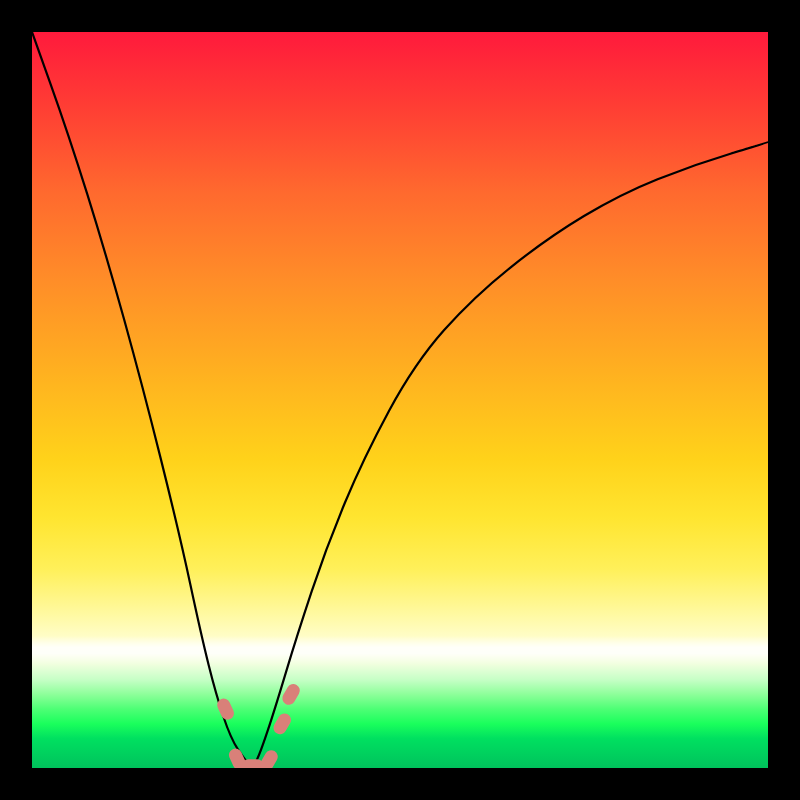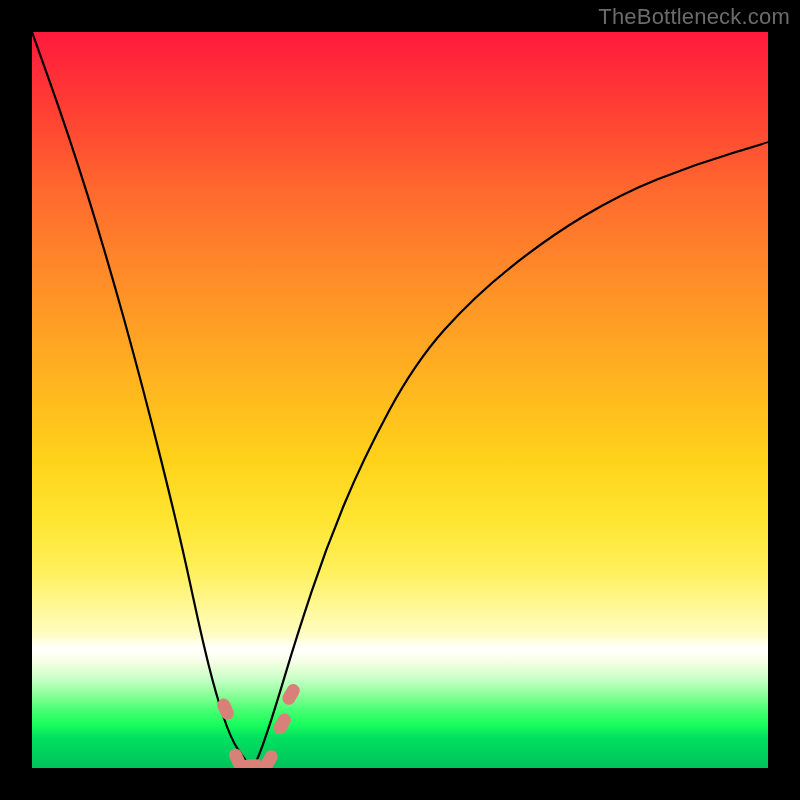--- a/index.html
+++ b/index.html
@@ -76,21 +76,20 @@
     font-size: 22px;
     letter-spacing: 0.2px;
     user-select: none;
   }
 </style>
 </head>
 <body>
 
 <div class="stage">
 
-  <div class="watermark">TheBottleneck.com</div>
 
   <div class="plot-area">
     <div class="gradient-bg"></div>
     <div class="white-band"></div>
 
     <svg class="curves" viewBox="0 0 736 736" preserveAspectRatio="none">
       <g>
         <path d="M 0.00 0.00 Q 0.00 0.00 18.40 51.52 Q 36.80 103.04 55.20 161.92 Q 73.60 220.80 92.00 287.04 Q 110.40 353.28 128.80 426.88 Q 147.20 500.48 158.24 552.00 Q 169.28 603.52 176.64 632.96 Q 184.00 662.40 191.36 684.48 Q 198.72 706.56 206.08 717.60 Q 213.44 728.64 217.12 732.32 T 220.80 736.00" fill="none" stroke="#000" stroke-width="2.2" stroke-linecap="round"></path>
         <path d="M 220.80 736.00 Q 220.80 736.00 224.48 728.64 Q 228.16 721.28 235.52 699.20 Q 242.88 677.12 253.92 640.32 Q 264.96 603.52 279.68 559.36 Q 294.40 515.20 312.80 471.04 Q 331.20 426.88 356.96 379.04 Q 382.72 331.20 412.16 298.08 Q 441.60 264.96 478.40 235.52 Q 515.20 206.08 552.00 184.00 Q 588.80 161.92 625.60 147.20 Q 662.40 132.48 699.20 121.44 T 736.00 110.40" fill="none" stroke="#000" stroke-width="2.2" stroke-linecap="round"></path>
       </g>

